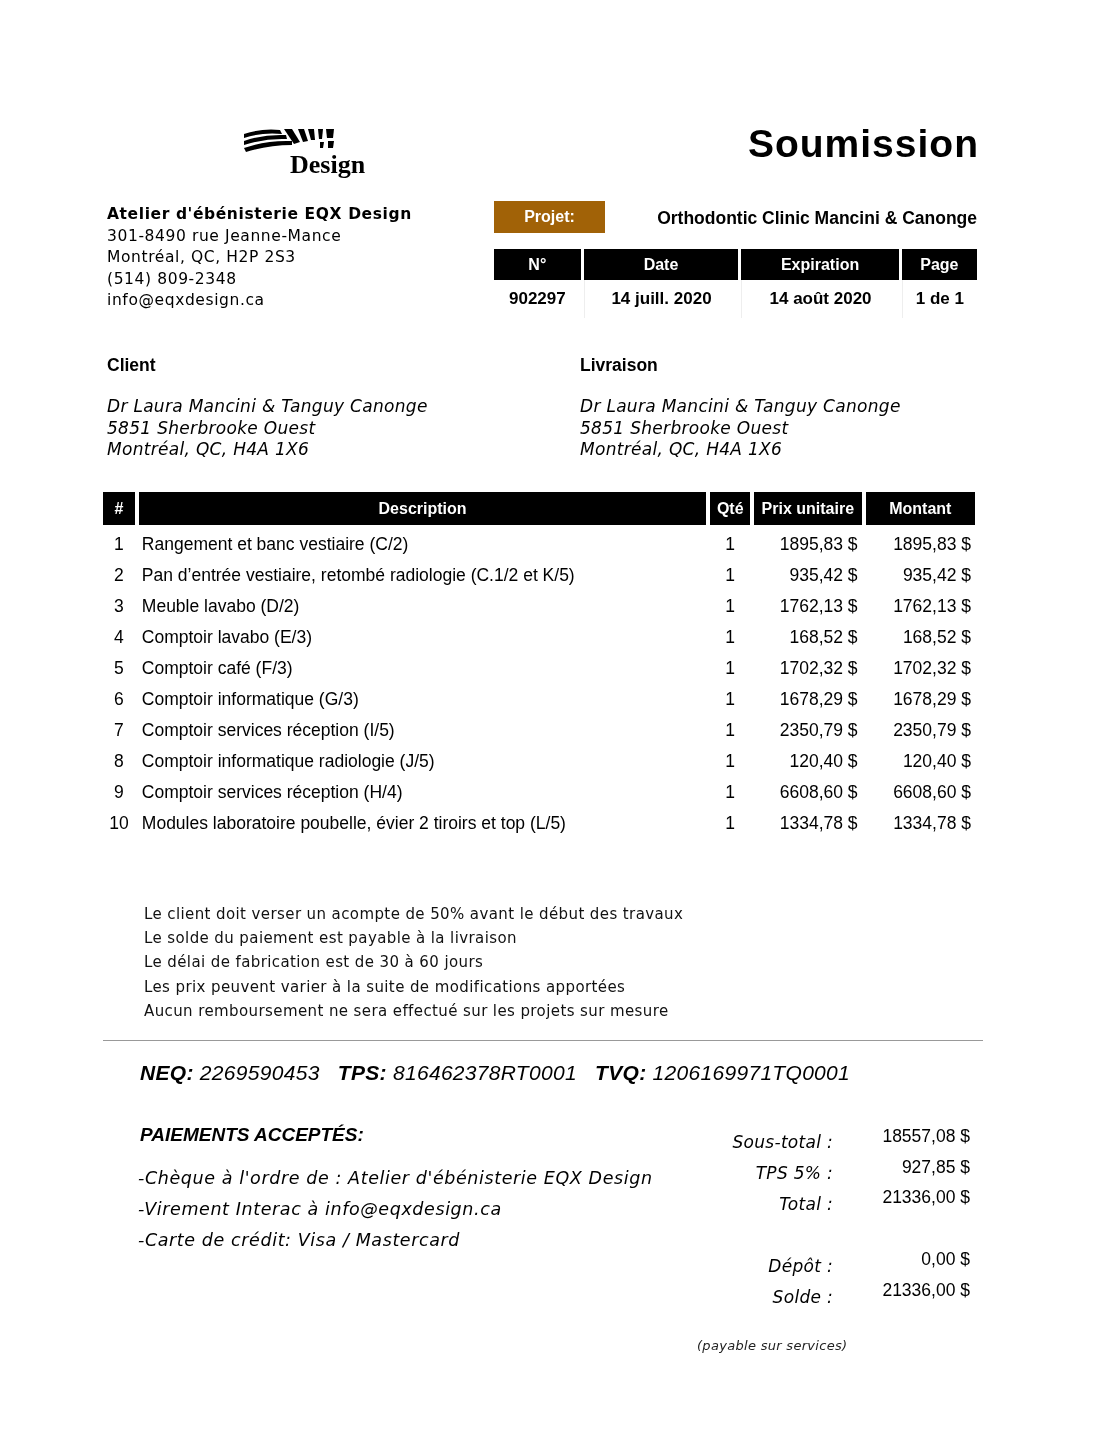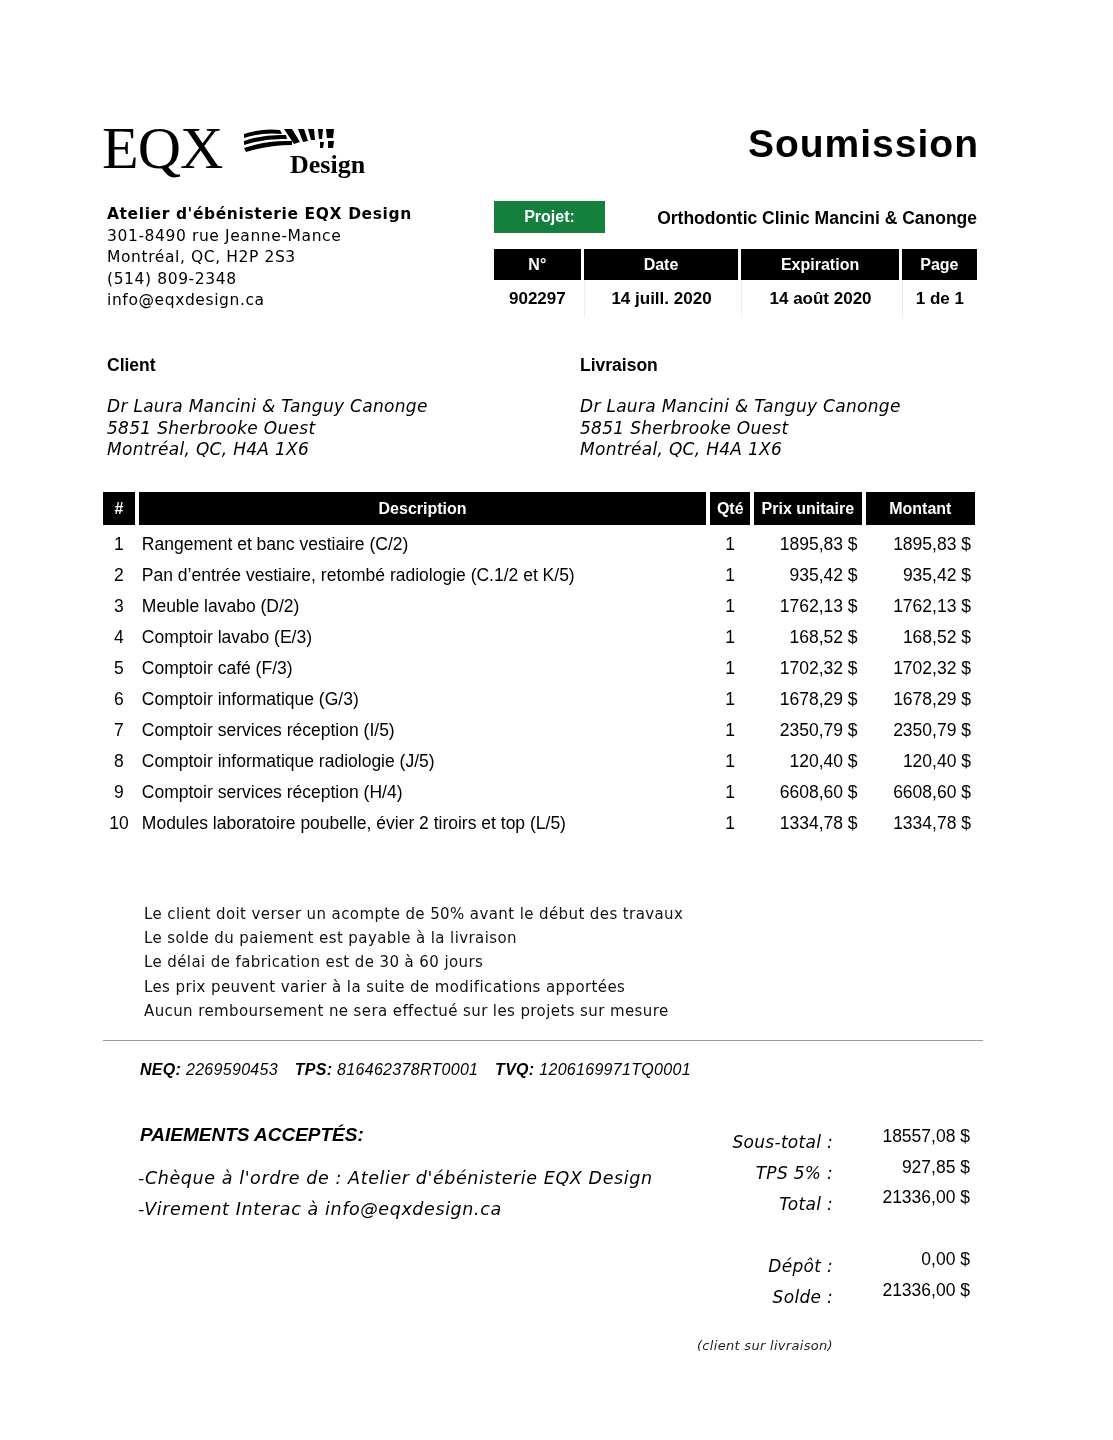--- a/index.html
+++ b/index.html
@@ -25,21 +25,21 @@
   .title {
     right: 134px; top: 122px; font-size: 39px; font-weight: bold; letter-spacing: 1px;
   }
 
   
   .company { left: 107px; top: 204px; font-family: "DejaVu Sans", sans-serif; font-size: 15.5px; line-height: 21.6px; letter-spacing: 0.6px; }
   .company .name { font-weight: bold; }
 
   
   .proj-label {
-    left: 494px; top: 201px; width: 111px; height: 32px; background: #15803d; color: #fff;
+    left: 494px; top: 201px; width: 111px; height: 32px; background: #a16207; color: #fff;
     font-weight: bold; font-size: 16px; text-align: center; line-height: 32px;
   }
   .proj-name { left: 610px; top: 201px; width: 367px; height: 32px; text-align: right; line-height: 34px; font-weight: bold; font-size: 17.5px; }
 
   .meta-table { left: 494px; top: 249px; width: 489px; border-collapse: separate; border-spacing: 3px 0; margin-left: -3px; }
   .meta-table th {
     background: #000; color: #fff; font-size: 16px; font-weight: bold; height: 31px; padding: 0;
   }
   .meta-table td { font-size: 17px; font-weight: bold; text-align: center; height: 38px; padding: 0; }
   .meta-table td + td { border-left: 1px solid #eee; }
@@ -54,39 +54,38 @@
   .items td { font-size: 17.5px; height: 31px; padding: 0; }
   .items tr.first td { padding-top: 4px; }
   .items td.num { text-align: center; }
   .items td.desc { padding-left: 3px; margin-left: 28px; }
   .items td.qty { text-align: center; }
   .items td.price, .items td.amount { text-align: right; padding-right: 4px; }
 
   .notes { left: 144px; top: 902px; font-family: "DejaVu Sans", sans-serif; font-size: 15px; line-height: 24.2px; color: #111; letter-spacing: 0.4px; }
   .rule { left: 103px; top: 1040px; width: 880px; height: 0; border-top: 1.5px solid #999; }
 
-  .taxids { left: 140px; top: 1061px; font-style: italic; font-size: 16px; letter-spacing: 0.3px; }
+  .taxids { left: 140px; top: 1061px; font-style: italic; font-size: 21px; letter-spacing: 0.3px; }
   .taxids b { font-weight: bold; }
   .taxids span.v { margin-right: 12px; }
 
   .pay-title { left: 140px; top: 1124px; font-style: italic; font-weight: bold; font-size: 19px; }
   .pay-list { left: 138px; top: 1163px; font-family: "DejaVu Sans", sans-serif; font-style: italic; font-size: 17.5px; line-height: 30.8px; letter-spacing: 0.6px; font-weight: 300; }
 
   .totals { left: 700px; top: 1121px; width: 270px; }
   .tot-row { display: flex; height: 30.8px; align-items: center; }
   .tot-label { width: 133px; text-align: right; font-family: "DejaVu Sans", sans-serif; font-style: italic; font-size: 17px; letter-spacing: 0.3px; font-weight: 300; margin-top: 12px; }
   .tot-val { flex: 1; text-align: right; font-size: 17.5px; }
   .tot-gap { height: 31px; }
   .tot-note { left: 697px; top: 1338px; font-family: "DejaVu Sans", sans-serif; font-style: italic; font-size: 13px; letter-spacing: 0.3px; color: #222; }
 </style>
 </head>
 <body>
 
 <div class="abs logo">
-  <span class="logo-eqx">EQX</span>
   <svg class="logo-mark" viewBox="0 0 95 28">
     <path d="M2 6 Q20 0 38 2 L40 6 Q20 4 2 10 Z" fill="#000"></path>
     <path d="M2 13 Q22 6 44 7 L45 11 Q24 10 2 17 Z" fill="#000"></path>
     <path d="M2 20 Q24 12 50 13 L50 17 Q26 17 4 24 Z" fill="#000"></path>
     <path d="M42 1 L50 1 L58 14 L52 16 Z" fill="#000"></path>
     <path d="M56 1 L62 1 L66 13 L61 14 Z" fill="#000"></path>
     <path d="M66 1 L72 1 L73 12 L69 12 Z" fill="#000"></path>
     <path d="M76 1 L81 1 L80 11 L77 11 Z" fill="#000"></path>
     <path d="M84 1 L92 1 L91 10 L85 10 Z" fill="#000"></path>
     <path d="M78 14 L82 14 L81 20 L78 20 Z" fill="#000"></path>
@@ -250,20 +249,21 @@
   <b>TPS:</b>
   <span class="v">816462378RT0001</span>
   <b>TVQ:</b>
   <span class="v">1206169971TQ0001</span>
 </div>
 
 <div class="abs pay-title">PAIEMENTS ACCEPTÉS:</div>
 <div class="abs pay-list">
   <div>-Chèque à l'ordre de : Atelier d'ébénisterie EQX Design</div>
   <div>-Virement Interac à info@eqxdesign.ca</div>
+  <div>-Carte de crédit: Visa / Mastercard</div>
 </div>
 
 <div class="abs totals">
   <div class="tot-row">
     <span class="tot-label">Sous-total :</span>
     <span class="tot-val">18557,08 $</span>
   </div>
   <div class="tot-row">
     <span class="tot-label">TPS 5% :</span>
     <span class="tot-val">927,85 $</span>
@@ -275,13 +275,13 @@
   <div class="tot-gap"></div>
   <div class="tot-row">
     <span class="tot-label">Dépôt :</span>
     <span class="tot-val">0,00 $</span>
   </div>
   <div class="tot-row">
     <span class="tot-label">Solde :</span>
     <span class="tot-val">21336,00 $</span>
   </div>
 </div>
-<div class="abs tot-note">(client sur livraison)</div>
+<div class="abs tot-note">(payable sur services)</div>
 
 </body></html>

